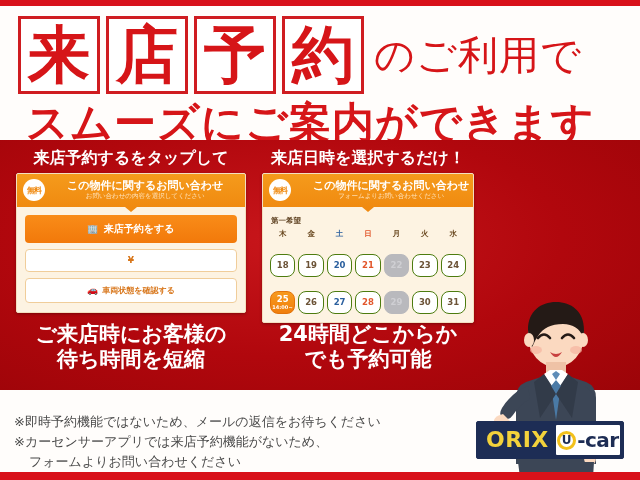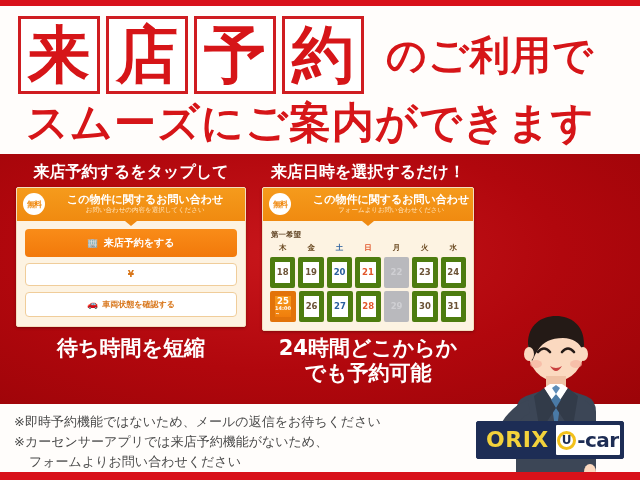--- a/index.html
+++ b/index.html
@@ -18,32 +18,32 @@
   
   .headline{position:absolute;left:0;top:6px;width:640px;height:148px;}
   .hl-row1{position:absolute;left:18px;top:10px;display:flex;align-items:center;}
   .kanji-box{
     width:82px;height:78px;border:3px solid #cf1c20;background:#ffffff;
     margin-right:6px;display:flex;align-items:center;justify-content:center;
     color:#d61518;font-size:62px;font-weight:bold;line-height:1;
     box-sizing:border-box;
   }
   .hl-tail{
-    margin-left:16px;color:#d61518;font-size:40px;font-weight:bold;
+    margin-left:4px;color:#d61518;font-size:40px;font-weight:normal;
     letter-spacing:1px;line-height:1;white-space:nowrap;
   }
   .hl-row2{
     position:absolute;left:26px;top:96px;width:600px;
     color:#d61518;font-size:42px;font-weight:bold;letter-spacing:1px;
     line-height:1;white-space:nowrap;
   }
 
   
   .panel{
-    position:absolute;left:0;top:154px;width:640px;height:250px;
+    position:absolute;left:0;top:140px;width:640px;height:250px;
     background:radial-gradient(ellipse at 45% 40%, #c8161b 0%, #b1070d 55%, #9c0408 100%);
   }
 
   
   .col{position:absolute;top:10px;}
   .col-left{left:16px;width:230px;}
   .col-right{left:262px;width:212px;}
   .col-title{
     color:#ffffff;font-size:16px;font-weight:bold;text-align:center;
     letter-spacing:0px;line-height:1;white-space:nowrap;margin-bottom:7px;
@@ -102,23 +102,23 @@
   }
   .req-label{color:#6b4a22;font-size:8px;font-weight:bold;white-space:nowrap;}
   .pref-label{color:#5a3d1c;font-size:7.5px;font-weight:bold;margin:2px 0 3px 1px;}
   .cal-grid{display:grid;grid-template-columns:repeat(7,1fr);gap:3px;}
   .dow{
     text-align:center;font-size:7.5px;font-weight:bold;color:#6b4a22;padding-bottom:1px;
   }
   .dow.sun{color:#e2562b;}
   .dow.sat{color:#2a5f9e;}
   .day{
-    background:#ffffff;border:5px solid #4d7c0f;border-radius:2px;
+    background:#ffffff;border:1px solid #4d7c0f;border-radius:8px;
     height:21px;display:flex;flex-direction:column;align-items:center;justify-content:center;
-    font-size:8.5px;font-weight:bold;color:#6b5236;line-height:1;
+    font-size:8.5px;font-weight:bold;color:#6b5236;line-height:1;margin-top:11px;
   }
   .day.sat{color:#2a5f9e;}
   .day.sun{color:#e2562b;}
   .day.disabled{background:#b9b9bd;border-color:#b9b9bd;color:#cfcfd3;}
   .day.selected{background:linear-gradient(#f79a1d,#f07e0c);border-color:#e2730a;color:#ffffff;}
   .day .sub{font-size:5px;font-weight:bold;margin-top:1px;line-height:1;}
 
   
   .caption{
     position:absolute;top:182px;color:#ffffff;font-size:21px;font-weight:bold;
@@ -308,20 +308,21 @@
 
         <path d="M24 166 h76 l-4 62 h-26 l-6 -44 l-6 44 h-26 z" fill="#3c4656"></path>
         <path d="M61 184 v44" stroke="#323b49" stroke-width="2" fill="none"></path>
 
         <ellipse cx="36" cy="232" rx="14" ry="6" fill="#1c2027"></ellipse>
         <ellipse cx="86" cy="232" rx="14" ry="6" fill="#1c2027"></ellipse>
       </svg>
     </div>
 
     <div class="caption cap-left">
+      <div>ご来店時にお客様の</div>
       <div>待ち時間を短縮</div>
     </div>
     <div class="caption cap-right">
       <div>24時間どこからか</div>
       <div>でも予約可能</div>
     </div>
   </div>
 
   <div class="notice">
     <div>※即時予約機能ではないため、メールの返信をお待ちください</div>

